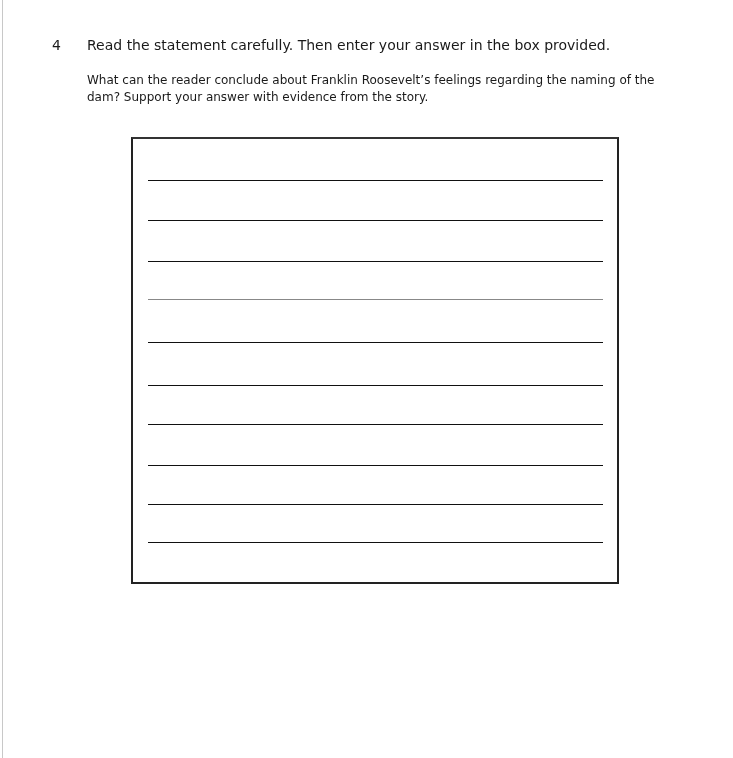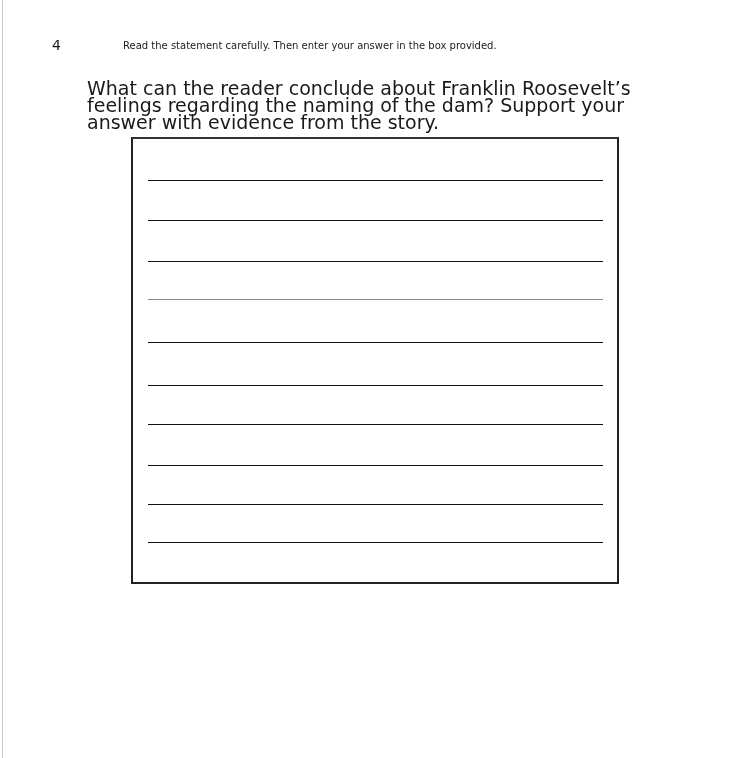--- a/index.html
+++ b/index.html
@@ -1,21 +1,21 @@
 <!DOCTYPE html>
 <html><head>
   <meta charset="utf-8">
   <style>
     html, body { margin: 0; padding: 0; background: #ffffff; }
     body { width: 733px; height: 758px; position: relative; overflow: hidden;
            font-family: "DejaVu Sans", "Liberation Sans", sans-serif; color: #1a1a1a; }
     .page-edge { position: absolute; left: 2px; top: 0; width: 1px; height: 758px; background: #c8c8c8; }
     .q-number { position: absolute; left: 52px; top: 37px; font-size: 14px; line-height: 17px; }
-    .instruction { position: absolute; left: 87px; top: 37px; font-size: 10px; line-height: 17px; white-space: nowrap; margin-left: 36px; }
-    .prompt { position: absolute; left: 87px; top: 80px; width: 600px; font-size: 19px; line-height: 17px; }
+    .instruction { position: absolute; left: 87px; top: 37px; font-size: 14px; line-height: 17px; white-space: nowrap; }
+    .prompt { position: absolute; left: 87px; top: 72px; width: 600px; font-size: 12px; line-height: 17px; }
     .answer-box { position: absolute; left: 131px; top: 137px; width: 484px; height: 443px;
                   border: 2px solid #222; border-top-color: #333; background: #fff; cursor: text; }
     .rule { position: absolute; left: 15px; width: 455px; height: 1px; background: #111; }
     .rule.light { background: #888; }
   </style>
 </head>
 <body>
 
 <div class="page-edge"></div>
 

